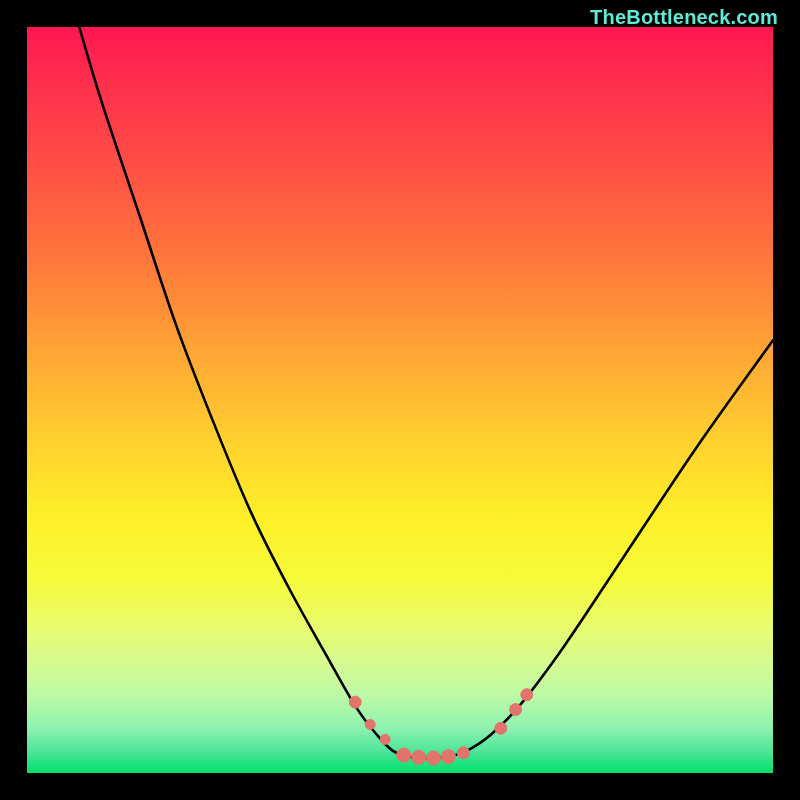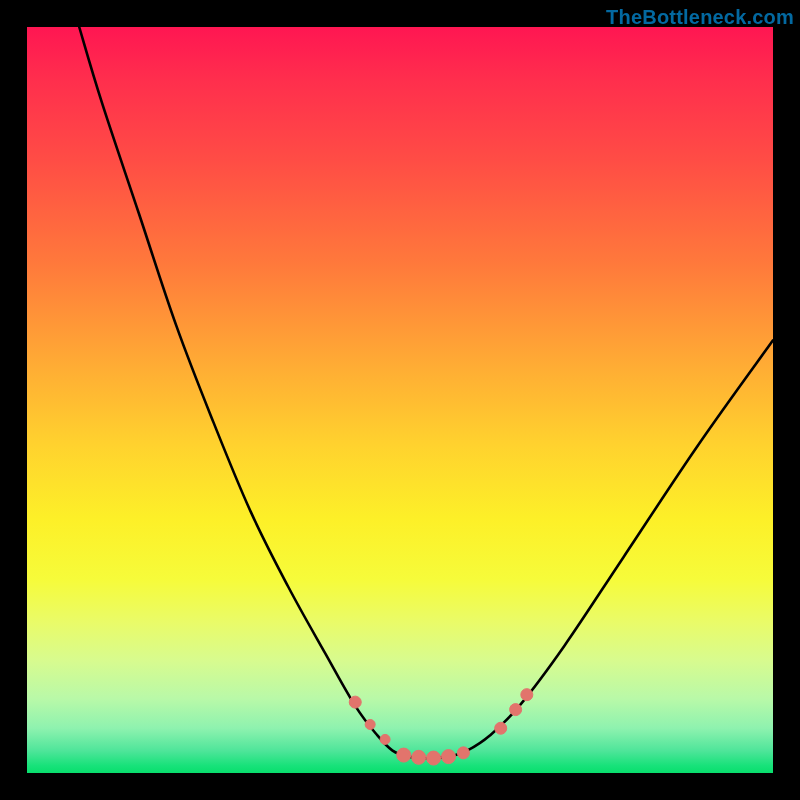--- a/index.html
+++ b/index.html
@@ -40,25 +40,25 @@
       #b9f9a8 90%,
       #8ef2af 94%,
       #4fe59a 97%,
       #18e27a 99%,
       #08df6d 100%
     );
   }
   .watermark {
     position: absolute;
     top: 6px;
-    right: 6px;
+    right: 22px;
     font-family: Arial, Helvetica, sans-serif;
     font-size: 20px;
     font-weight: 600;
-    color: #0369a1;
+    color: #5eead4;
     letter-spacing: 0.2px;
     user-select: none;
   }
   svg.curve {
     position: absolute;
     left: 27px;
     top: 27px;
     width: 746px;
     height: 746px;
     overflow: visible;

